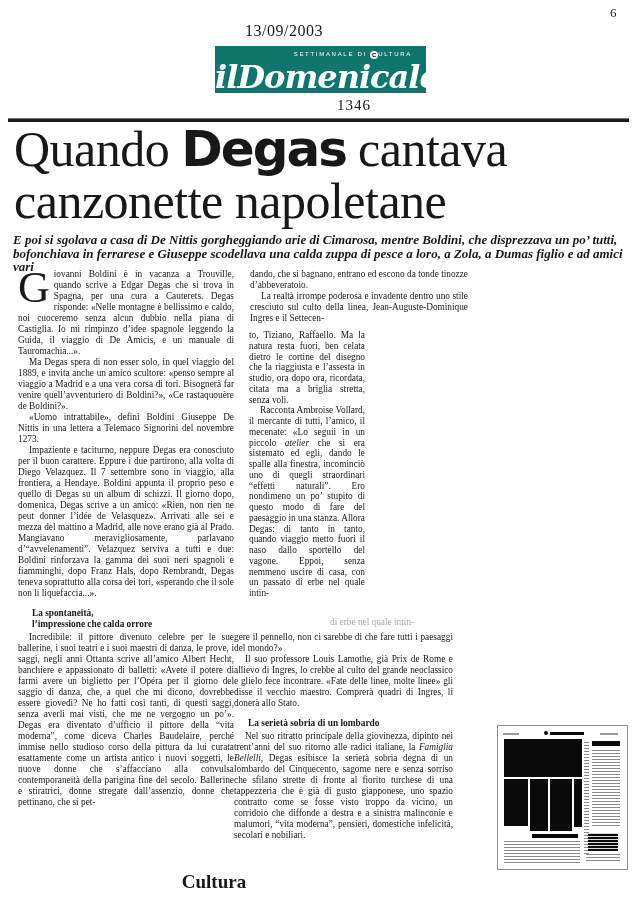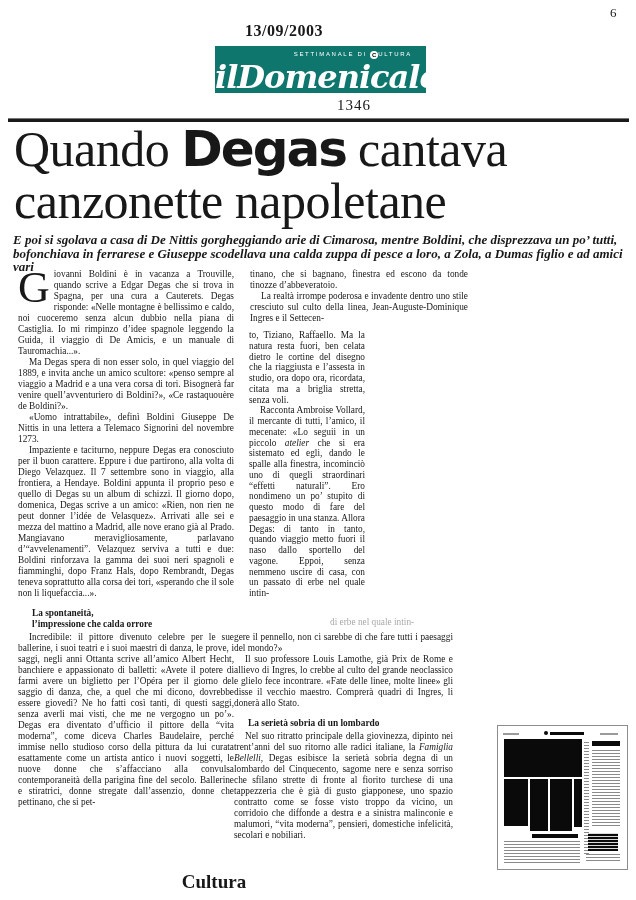--- a/index.html
+++ b/index.html
@@ -2,21 +2,21 @@
 <html><head>
 <meta charset="utf-8">
 <style>
   html,body{margin:0;padding:0;background:#e8e8e8;}
   #canvas{position:relative;width:636px;height:900px;background:#ffffff;color:#181818;
           font-family:"Liberation Serif",serif;overflow:hidden;margin:0 auto;}
   .abs{position:absolute;}
 
   
   .pagenum{left:610px;top:5px;font-size:13px;}
-  .date{left:0;top:22px;width:568px;text-align:center;font-weight:bold;font-size:16px;letter-spacing:.5px;}
+  .date{left:0;top:22px;width:568px;text-align:center;font-weight:normal;font-size:16px;letter-spacing:.5px;}
   .logo-box{left:215px;top:46px;width:211px;height:47px;background:#0f766e;}
   .logo-top{position:absolute;top:5px;right:14px;color:#fff;font-family:"Liberation Sans",sans-serif;
             font-size:6px;letter-spacing:1.7px;white-space:nowrap;}
   .circle-c{display:inline-block;width:8px;height:8px;border-radius:50%;background:#fff;color:#000;
             font-size:6px;line-height:8px;text-align:center;font-weight:bold;letter-spacing:0;vertical-align:-1px;}
   .logo-main{position:absolute;bottom:-2px;left:0;right:0;color:#fff;font-family:"DejaVu Serif",serif;
              font-style:italic;font-weight:bold;font-size:32px;line-height:36px;text-align:center;letter-spacing:-1px;}
   .issue{left:0;top:97px;width:636px;text-align:center;font-weight:normal;font-size:15px;letter-spacing:1px;padding-left:36px;}
   .rule{left:8px;top:118px;width:621px;height:3px;background:#1a1a1a;border-top:1px solid #777;}
 
@@ -82,21 +82,21 @@
     <p class="indent">«Uomo intrattabile», definì Boldini Giuseppe De Nittis in una lettera a Telemaco Signorini del novembre 1273.</p>
     <p class="indent">Impaziente e taciturno, neppure Degas era conosciuto per il buon carattere. Eppure i due partirono, alla volta di Diego Velazquez. Il 7 settembre sono in viaggio, alla frontiera, a Hendaye. Boldini appunta il proprio peso e quello di Degas su un album di schizzi. Il giorno dopo, domenica, Degas scrive a un amico: «Rien, non rien ne peut donner l’idée de Velasquez». Arrivati alle sei e mezza del mattino a Madrid, alle nove erano già al Prado. Mangiavano meravigliosamente, parlavano d’“avvelenamenti”. Velazquez serviva a tutti e due: Boldini rinforzava la gamma dei suoi neri spagnoli e fiamminghi, dopo Franz Hals, dopo Rembrandt, Degas teneva soprattutto alla corsa dei tori, «sperando che il sole non li liquefaccia...».</p>
     <div class="subhead">
       <p>La spontaneità,</p>
       <p>l’impressione che calda orrore</p>
     </div>
     <p class="indent">Incredibile: il pittore divenuto celebre per le sue ballerine, i suoi teatri e i suoi maestri di danza, le prove, i saggi, negli anni Ottanta scrive all’amico Albert Hecht, banchiere e appassionato di balletti: «Avete il potere di farmi avere un biglietto per l’Opéra per il giorno del saggio di danza, che, a quel che mi dicono, dovrebbe essere giovedì? Ne ho fatti così tanti, di questi saggi, senza averli mai visti, che me ne vergogno un po’». Degas era diventato d’ufficio il pittore della “vita moderna”, come diceva Charles Baudelaire, perché immise nello studioso corso della pittura da lui curata esattamente come un artista antico i nuovi soggetti, le nuove donne che s’affacciano alla convulsa contemporaneità della parigina fine del secolo. Ballerine e stiratrici, donne stregate dall’assenzio, donne che pettinano, che si pet-</p>
   </div>
 
   <div class="abs bodycol col2top">
-    <p>tinano, che si bagnano, finestra ed escono da tonde tinozze d’abbeveratoio.</p>
+    <p>dando, che si bagnano, entrano ed escono da tonde tinozze d’abbeveratoio.</p>
     <p class="indent">La realtà irrompe poderosa e invadente dentro uno stile cresciuto sul culto della linea, Jean-Auguste-Dominique Ingres e il Settecen-</p>
   </div>
 
   <div class="abs bodycol col2narrow">
     <p>to, Tiziano, Raffaello. Ma la natura resta fuori, ben celata dietro le cortine del disegno che la riaggiusta e l’assesta in studio, ora dopo ora, ricordata, citata ma a briglia stretta, senza voli.</p>
     <p class="indent"><span>Racconta Ambroise Vollard, il mercante di tutti, l’amico, il mecenate: «Lo seguii in un piccolo </span><span class="ital">atelier</span><span> che si era sistemato ed egli, dando le spalle alla finestra, incominciò uno di quegli straordinari “effetti naturali”. Ero nondimeno un po’ stupito di questo modo di fare del paesaggio in una stanza. Allora Degas: di tanto in tanto, quando viaggio metto fuori il naso dallo sportello del vagone. Eppoi, senza nemmeno uscire di casa, con un passato di erbe nel quale intin-</span></p>
   </div>
 
   <div class="abs ghost">di erbe nel quale intin-</div>
 

